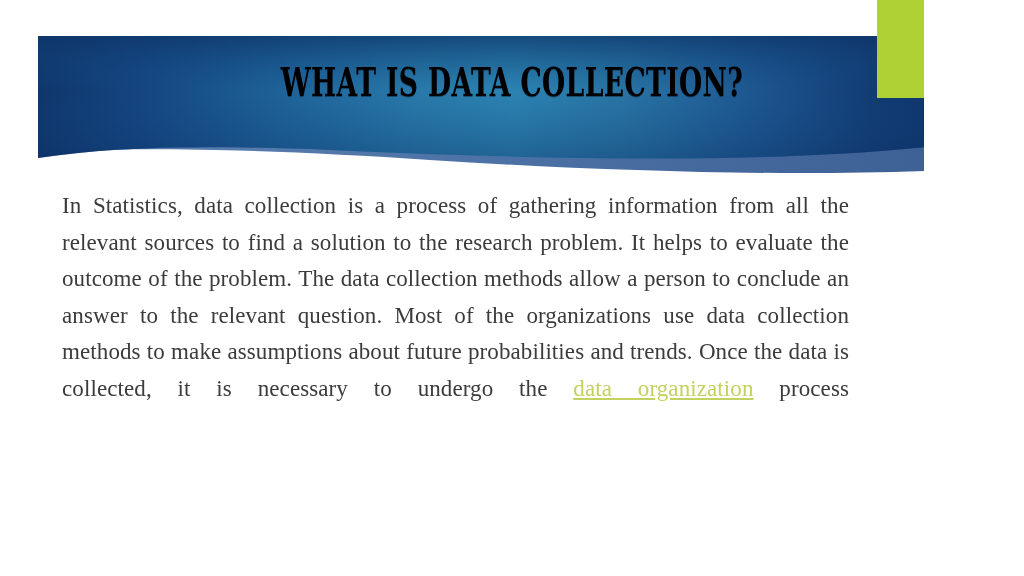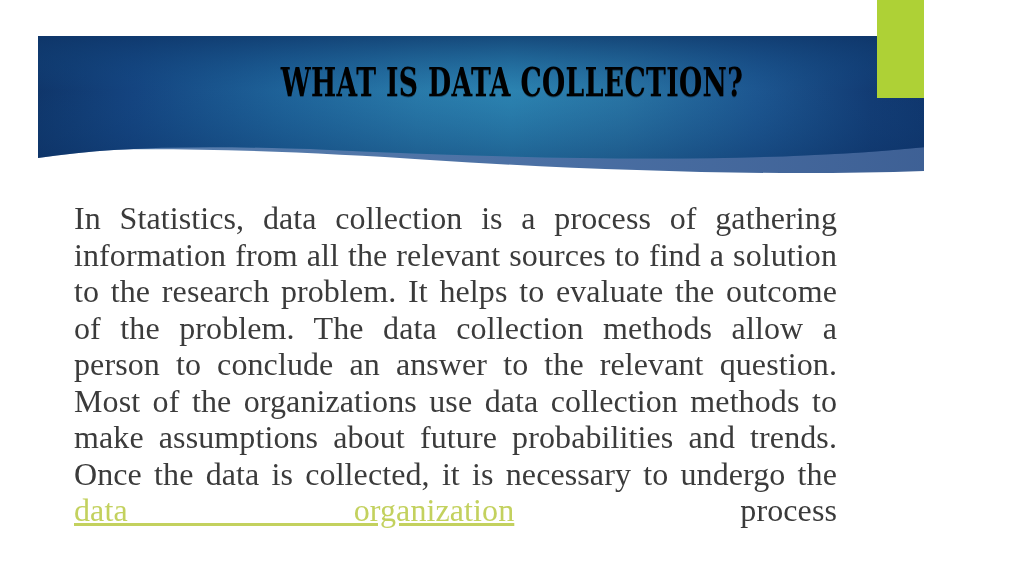--- a/index.html
+++ b/index.html
@@ -65,25 +65,25 @@
 
   
   .body-block {
     position: absolute;
     left: 62px;
     top: 188px;
     width: 787px;
     z-index: 3;
   }
   .body-text {
-    margin: 12px;
+    margin: 0;
     text-align: justify;
     text-justify: inter-word;
     font-family: "Liberation Serif", "DejaVu Serif", serif;
-    font-size: 32px;
+    font-size: 23px;
     line-height: 36.5px;
     color: #3b3b3b;
     letter-spacing: 0.1px;
   }
   .link {
     color: #c3d15e;
     text-decoration: underline;
     text-decoration-color: #c3d15e;
     text-underline-offset: 2px;
     cursor: pointer;

